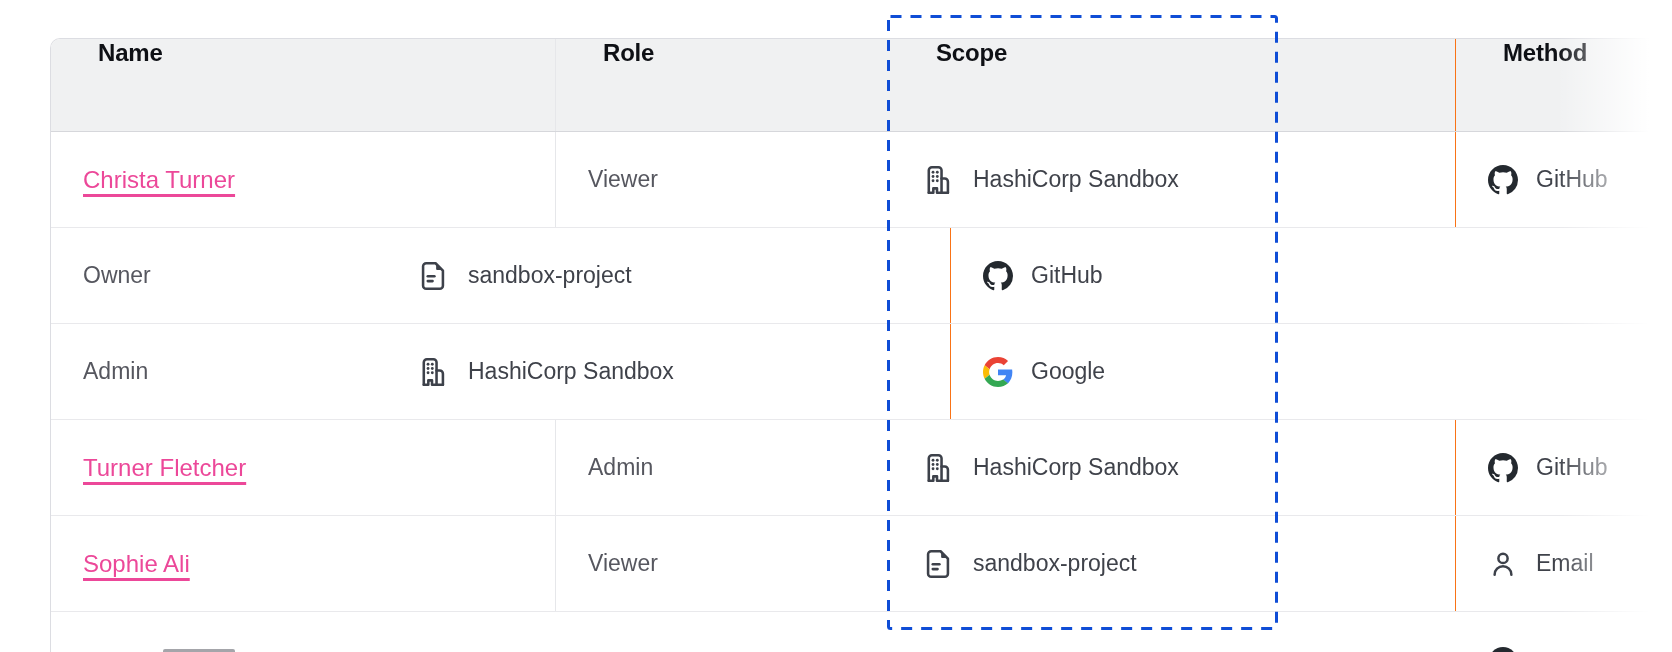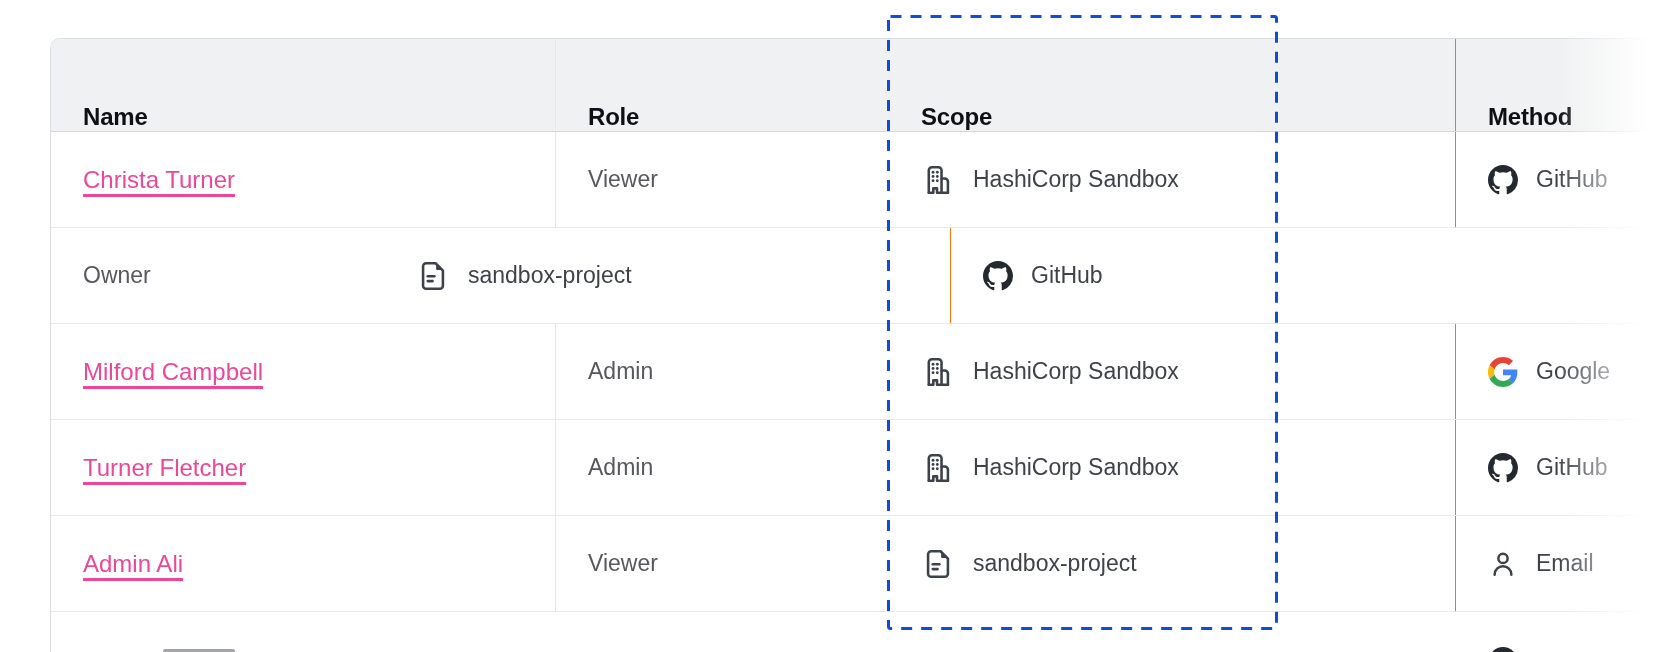--- a/index.html
+++ b/index.html
@@ -13,21 +13,21 @@
     border:1px solid #dcdde2; border-bottom:none;
     border-radius:10px 10px 0 0;
     background:#ffffff;
   }
   .thead{
     display:flex; height:93px; background:#f0f1f2;
     border-bottom:1px solid #d6d7db;
     border-radius:9px 9px 0 0;
   }
   .th{
-    display:flex; align-items:flex-end; padding-left:32px;
+    display:flex; align-items:flex-start; padding-left:47px;
     font-size:24px; font-weight:700; color:#0e1015; letter-spacing:-0.2px;
   }
   .tr{
     display:flex; height:96px; background:#ffffff;
     border-bottom:1px solid #e9e9ec; position:relative;
   }
   .tr.partial{ height:45px; border-bottom:none; }
   .td{
     display:flex; align-items:center; padding-left:32px;
     font-size:23px; color:#56575f;
@@ -141,23 +141,20 @@
       <span class="icon method-icon">
         <svg width="30" height="30" viewBox="0 0 16 16" fill="#24292f">
             <path d="M8 0C3.58 0 0 3.58 0 8c0 3.54 2.29 6.53 5.47 7.59.4.07.55-.17.55-.38 0-.19-.01-.82-.01-1.49-2.01.37-2.53-.49-2.69-.94-.09-.23-.48-.94-.82-1.13-.28-.15-.68-.52-.01-.53.63-.01 1.08.58 1.23.82.72 1.21 1.87.87 2.33.66.07-.52.28-.87.51-1.07-1.78-.2-3.64-.89-3.64-3.95 0-.87.31-1.59.82-2.15-.08-.2-.36-1.02.08-2.12 0 0 .67-.21 2.2.82.64-.18 1.32-.27 2-.27s1.36.09 2 .27c1.53-1.04 2.2-.82 2.2-.82.44 1.1.16 1.92.08 2.12.51.56.82 1.27.82 2.15 0 3.07-1.87 3.75-3.65 3.95.29.25.54.73.54 1.48 0 1.07-.01 1.93-.01 2.2 0 .21.15.46.55.38A8.01 8.01 0 0 0 16 8c0-4.42-3.58-8-8-8z"></path>
           </svg>
       </span>
       <span class="cell-text-dark">GitHub</span>
     </div>
   </div>
 
   <div class="tr">
-    <div class="td c-name">
-      <span class="name-link">Milford Campbell</span>
-    </div>
     <div class="td c-role">
         <span>Admin</span>
       </div>
     <div class="td c-scope">
       <span class="icon scope-icon">
         <svg class="stroke-ic" width="34" height="34" viewBox="0 0 24 24">
           <path d="M5.5 21V5.2A2.2 2.2 0 0 1 7.7 3h4.6a2.2 2.2 0 0 1 2.2 2.2V21"></path>
           <path d="M14.5 11h2.3c1.2 0 2.2 1 2.2 2.2V21"></path>
           <path d="M5.5 21h3.2v-3.1h2.6V21H19"></path>
           <g fill="#3d414a" stroke="none">
@@ -215,21 +212,21 @@
         <svg width="30" height="30" viewBox="0 0 16 16" fill="#24292f">
             <path d="M8 0C3.58 0 0 3.58 0 8c0 3.54 2.29 6.53 5.47 7.59.4.07.55-.17.55-.38 0-.19-.01-.82-.01-1.49-2.01.37-2.53-.49-2.69-.94-.09-.23-.48-.94-.82-1.13-.28-.15-.68-.52-.01-.53.63-.01 1.08.58 1.23.82.72 1.21 1.87.87 2.33.66.07-.52.28-.87.51-1.07-1.78-.2-3.64-.89-3.64-3.95 0-.87.31-1.59.82-2.15-.08-.2-.36-1.02.08-2.12 0 0 .67-.21 2.2.82.64-.18 1.32-.27 2-.27s1.36.09 2 .27c1.53-1.04 2.2-.82 2.2-.82.44 1.1.16 1.92.08 2.12.51.56.82 1.27.82 2.15 0 3.07-1.87 3.75-3.65 3.95.29.25.54.73.54 1.48 0 1.07-.01 1.93-.01 2.2 0 .21.15.46.55.38A8.01 8.01 0 0 0 16 8c0-4.42-3.58-8-8-8z"></path>
           </svg>
       </span>
       <span class="cell-text-dark">GitHub</span>
     </div>
   </div>
 
   <div class="tr">
     <div class="td c-name">
-      <span class="name-link">Admin Ali</span>
+      <span class="name-link">Sophie Ali</span>
     </div>
     <div class="td c-role">
         <span>Viewer</span>
       </div>
     <div class="td c-scope">
       <span class="icon scope-icon">
         <svg class="stroke-ic" width="34" height="34" viewBox="0 0 24 24">
           <path d="M13.8 3H7.2A2.2 2.2 0 0 0 5 5.2v13.6A2.2 2.2 0 0 0 7.2 21h9.6a2.2 2.2 0 0 0 2.2-2.2V8.2L13.8 3z"></path>
           <path d="M14.2 3.6V7a.8.8 0 0 0 .8.8h3.6z" fill="#3d414a" stroke="none"></path>
           <path d="M8.3 12.2H13"></path>

